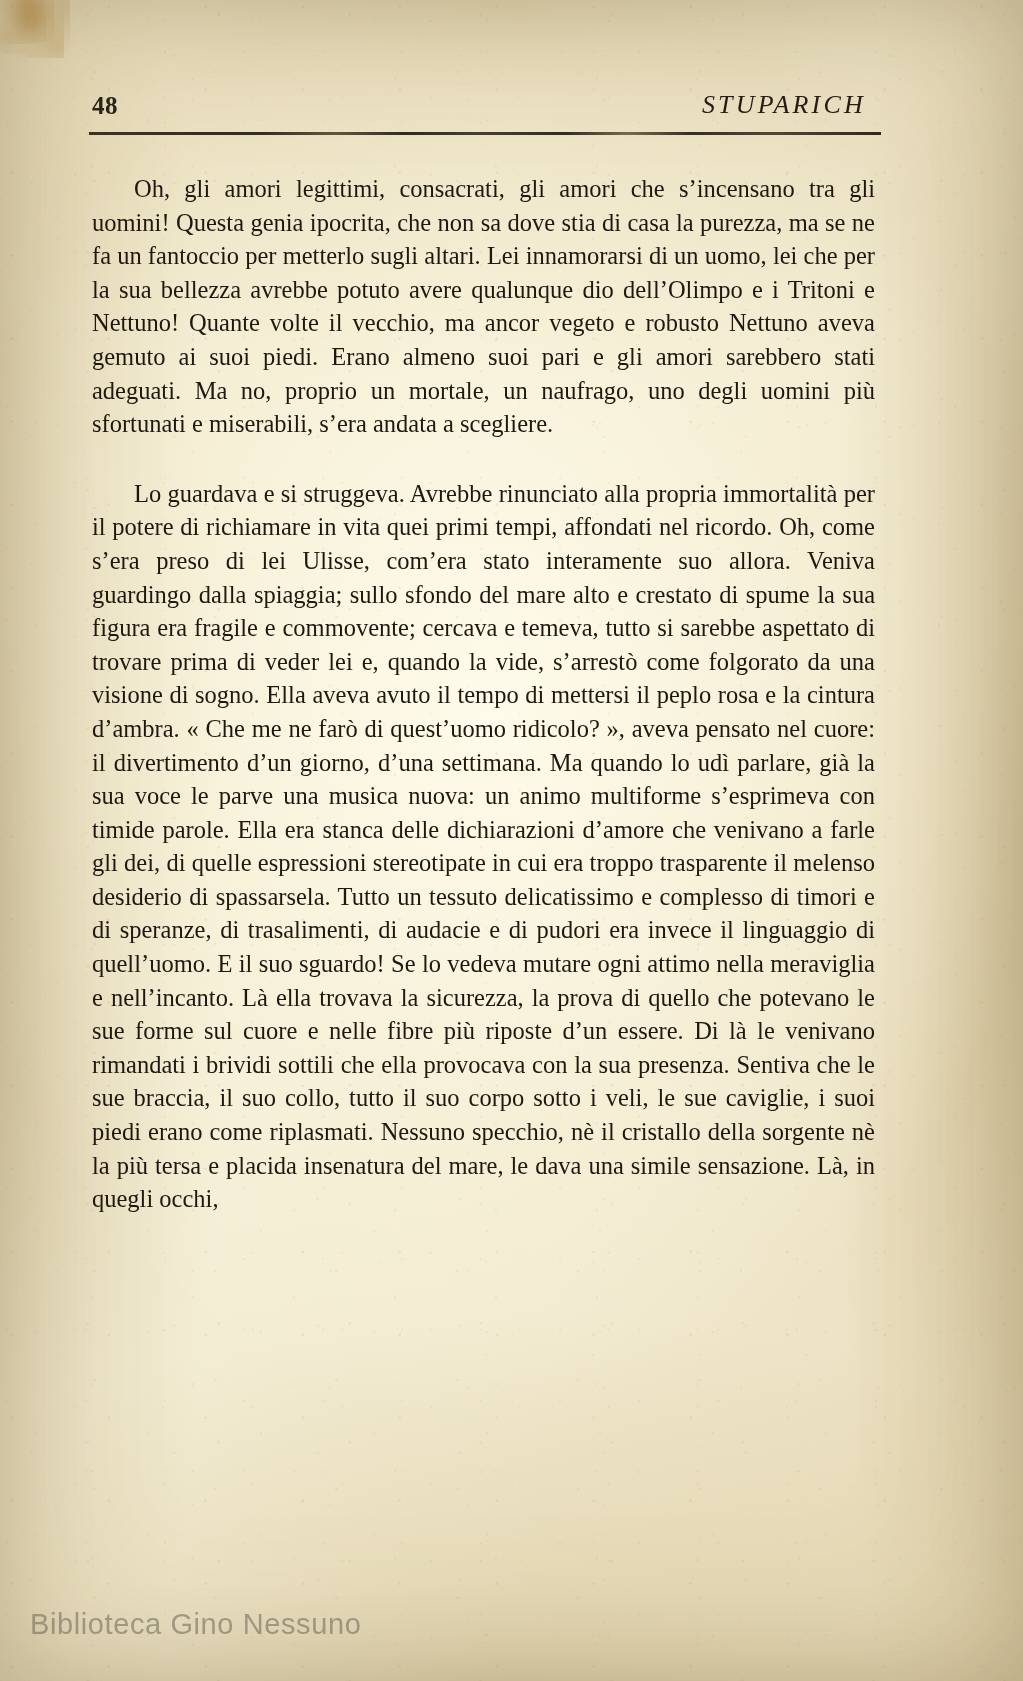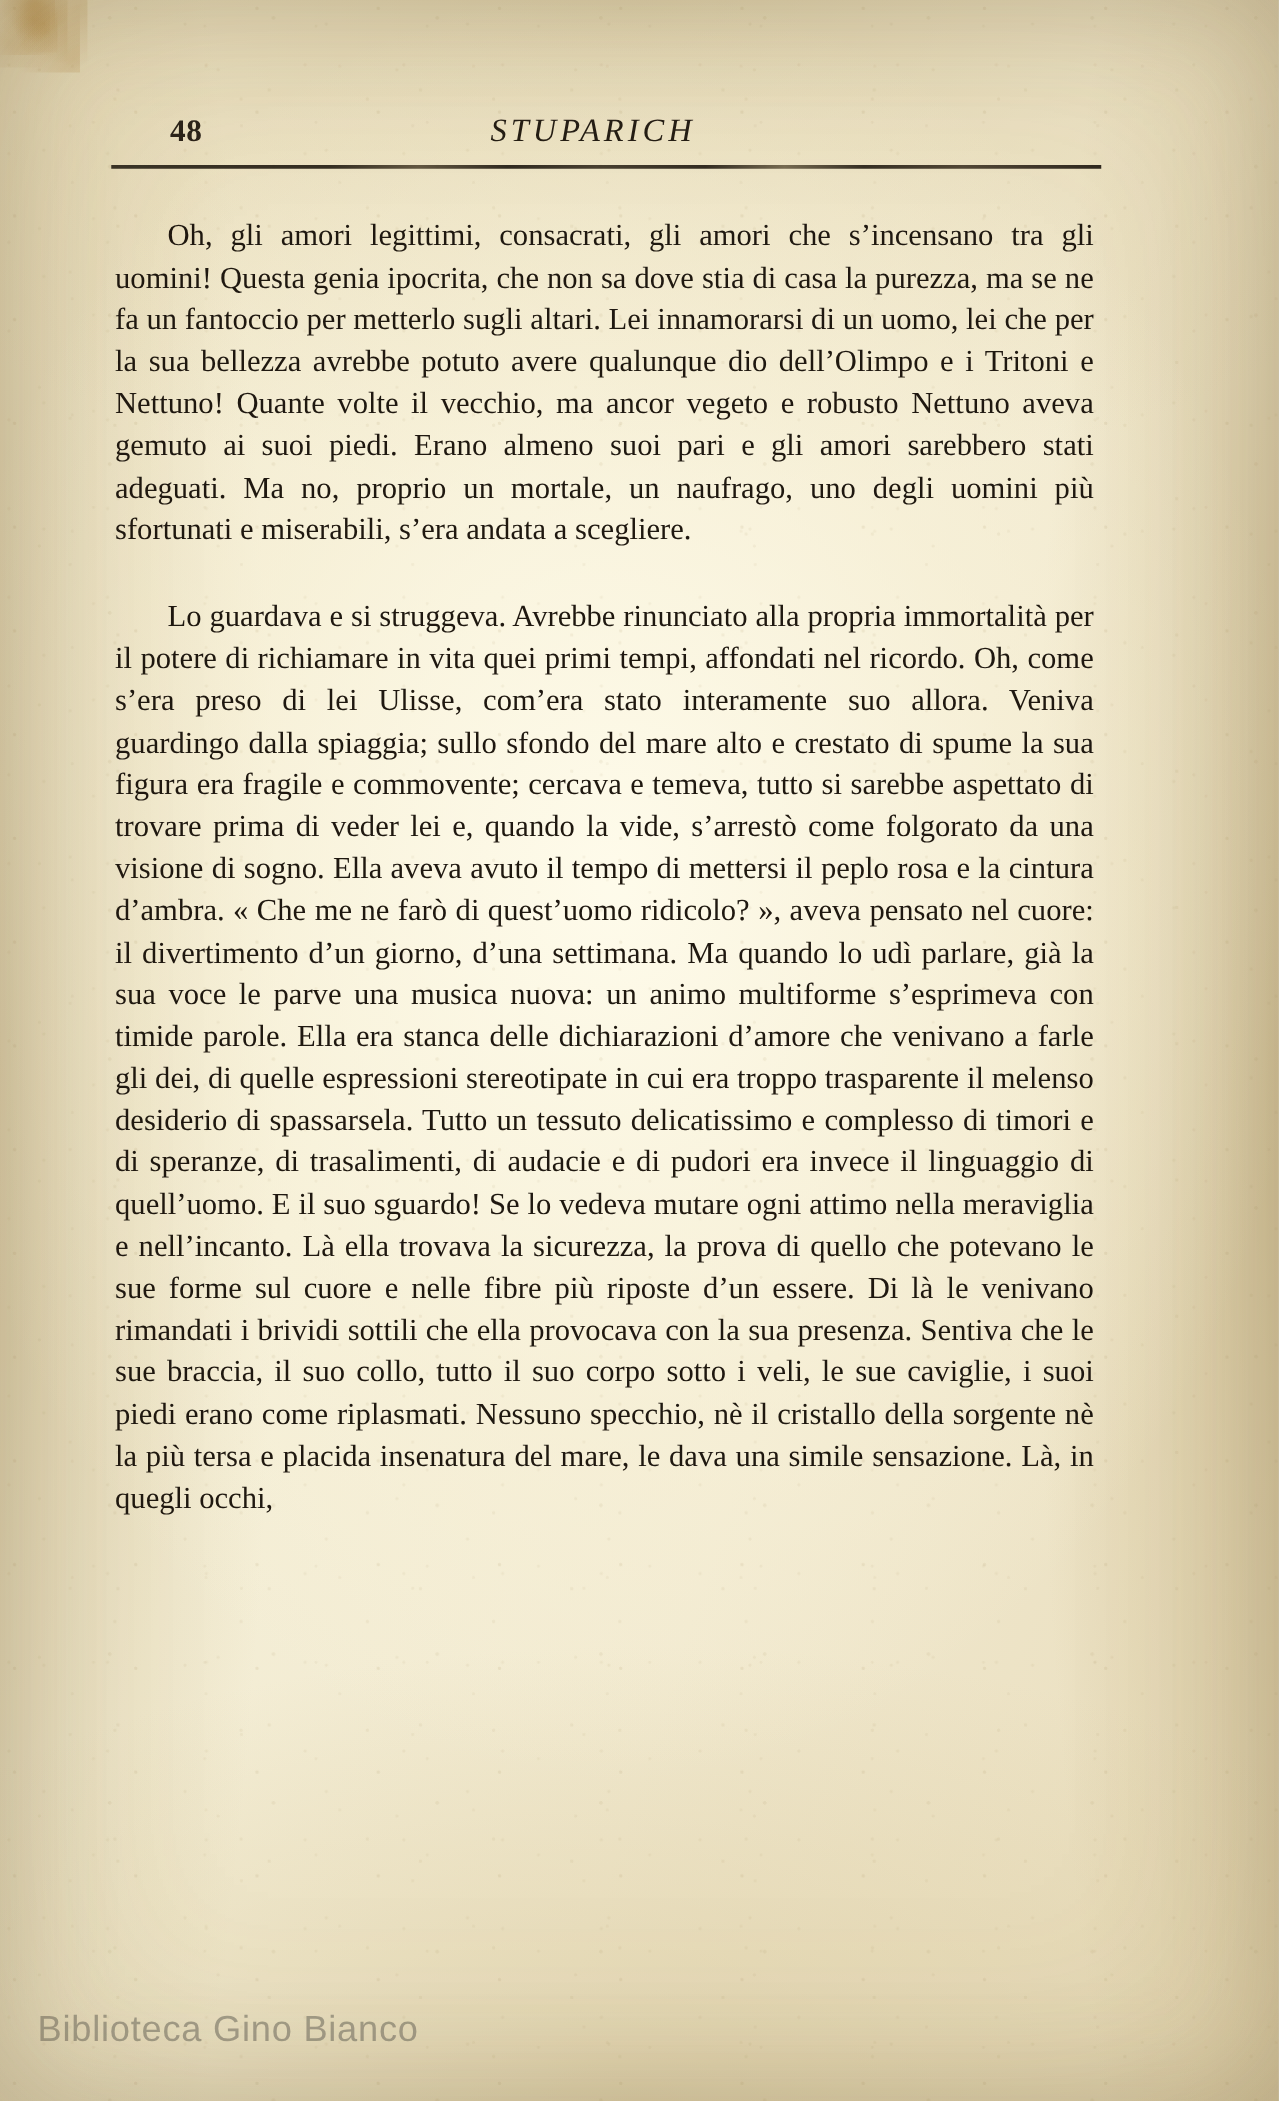--- a/index.html
+++ b/index.html
@@ -81,28 +81,27 @@
     height: 56px;
   }
   .folio {
     position: absolute;
     left: 0;
     top: 12px;
     font-size: 25px;
     font-weight: 700;
     letter-spacing: 0.5px;
     color: #2a2218;
-    margin-left: 44px;
   }
   .book-title {
     position: absolute;
     left: 0;
     right: 0;
     top: 10px;
-    text-align: center;
+    text-align: right;
     font-style: italic;
     font-size: 26px;
     letter-spacing: 3.2px;
     color: #241d14;
     transform: translateX(-9px);
   }
   .rule {
     position: absolute;
     left: -3px;
     right: -6px;
@@ -162,16 +161,16 @@
       <div class="rule"></div>
     </header>
 
     <section class="body-text">
       <p class="indent">Oh, gli amori legittimi, consacrati, gli amori che s’incensano tra gli uomini! Questa genia ipocrita, che non sa dove stia di casa la purezza, ma se ne fa un fantoccio per metterlo sugli altari. Lei innamorarsi di un uomo, lei che per la sua bellezza avrebbe potuto avere qualunque dio dell’Olimpo e i Tritoni e Nettuno! Quante volte il vecchio, ma ancor vegeto e robusto Nettuno aveva gemuto ai suoi piedi. Erano almeno suoi pari e gli amori sarebbero stati adeguati. Ma no, proprio un mortale, un naufrago, uno degli uomini più sfortunati e miserabili, s’era andata a scegliere.</p>
       <p class="indent">Lo guardava e si struggeva. Avrebbe rinunciato alla propria immortalità per il potere di richiamare in vita quei primi tempi, affondati nel ricordo. Oh, come s’era preso di lei Ulisse, com’era stato interamente suo allora. Veniva guardingo dalla spiaggia; sullo sfondo del mare alto e crestato di spume la sua figura era fragile e commovente; cercava e temeva, tutto si sarebbe aspettato di trovare prima di veder lei e, quando la vide, s’arrestò come folgorato da una visione di sogno. Ella aveva avuto il tempo di mettersi il peplo rosa e la cintura d’ambra. « Che me ne farò di quest’uomo ridicolo? », aveva pensato nel cuore: il divertimento d’un giorno, d’una settimana. Ma quando lo udì parlare, già la sua voce le parve una musica nuova: un animo multiforme s’esprimeva con timide parole. Ella era stanca delle dichiarazioni d’amore che venivano a farle gli dei, di quelle espressioni stereotipate in cui era troppo trasparente il melenso desiderio di spassarsela. Tutto un tessuto delicatissimo e complesso di timori e di speranze, di trasalimenti, di audacie e di pudori era invece il linguaggio di quell’uomo. E il suo sguardo! Se lo vedeva mutare ogni attimo nella meraviglia e nell’incanto. Là ella trovava la sicurezza, la prova di quello che potevano le sue forme sul cuore e nelle fibre più riposte d’un essere. Di là le venivano rimandati i brividi sottili che ella provocava con la sua presenza. Sentiva che le sue braccia, il suo collo, tutto il suo corpo sotto i veli, le sue caviglie, i suoi piedi erano come riplasmati. Nessuno specchio, nè il cristallo della sorgente nè la più tersa e placida insenatura del mare, le dava una simile sensazione. Là, in quegli occhi,</p>
     </section>
 
   </div>
 
-  <div class="watermark">Biblioteca Gino Bianco</div>
+  <div class="watermark">Biblioteca Gino Nessuno</div>
 
   <div class="vignette"></div>
 </div>
 
 </body></html>

